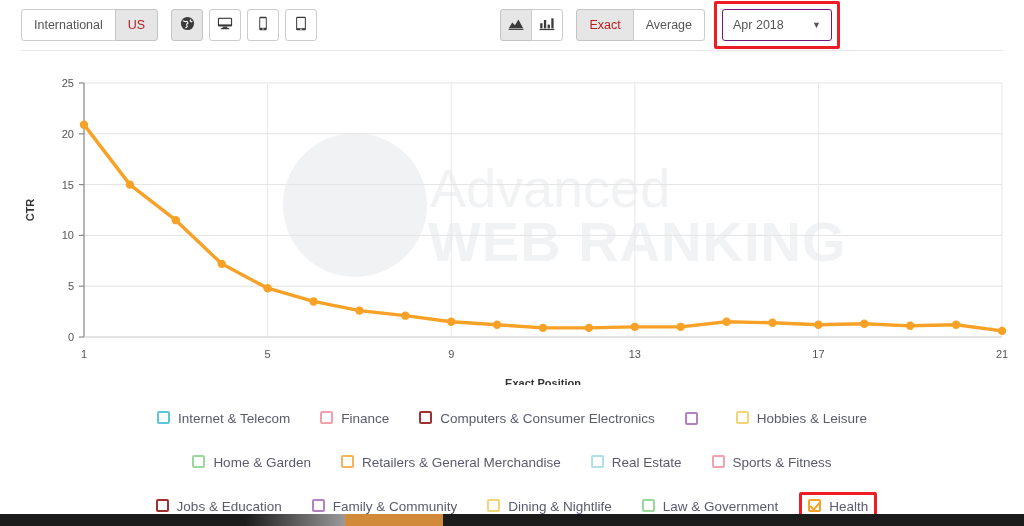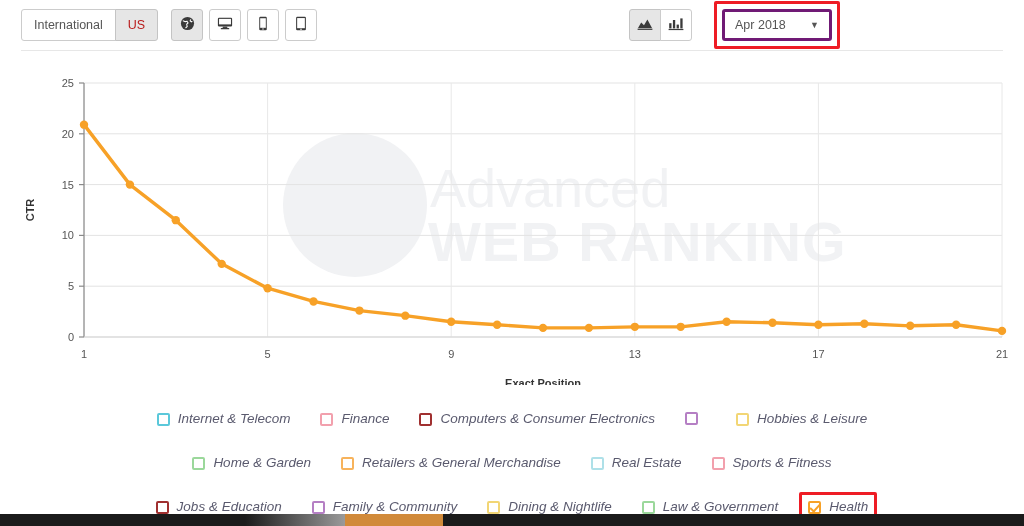--- a/index.html
+++ b/index.html
@@ -51,21 +51,21 @@
 
   .devbtns { display: flex; }
   .devbtns .btn { margin-left: 6px; border-radius: 3px; }
   .devbtns .btn:first-child { margin-left: 0; }
 
   
   .select-wrap { position: relative; }
   .select-box {
     box-sizing: border-box;
     height: 32px; width: 110px;
-    border: 3px solid #701a75;
+    border: 1px solid #701a75;
     border-radius: 3px;
     background: #ffffff;
     font-size: 12.5px; color: #555;
     display: flex; align-items: center;
     padding: 0 10px;
     cursor: pointer;
   }
   .select-box .sel-val { flex: 1; }
   .select-box .caret {
     font-size: 9px; color: #555; margin-left: 6px;
@@ -93,26 +93,25 @@
   
   .legend {
     position: absolute; left: 0; top: 396px;
     width: 1024px;
   }
   .legend-row {
     display: flex; justify-content: center; align-items: center;
     height: 44px;
   }
   .legend-item {
-    display: flex; align-items: flex-end;
+    display: flex; align-items: flex-start;
     margin: 0 11px;
     cursor: pointer;
     position: relative;
     padding: 3px 4px;
-    font-style: italic;
   }
   .legend-item .box {
     width: 13px; height: 13px;
     border: 2px solid #999;
     border-radius: 2px;
     background: #ffffff;
     box-sizing: border-box;
     margin-right: 8px;
     flex: none;
     position: relative;
@@ -228,20 +227,24 @@
               <rect x="8.6" y="7.6" width="2.3" height="3.8" fill="#3a3a3a"></rect>
               <rect x="12.3" y="1.4" width="2.3" height="10" fill="#3a3a3a"></rect>
               <rect x="0.6" y="11.9" width="14.8" height="1.2" fill="#3a3a3a"></rect>
             </svg>
           </span>
         </div>
       </div>
 
       <div class="gap-md"></div>
 
+      <div class="group">
+        <div class="btn active">Exact</div>
+        <div class="btn">Average</div>
+      </div>
 
       <div class="gap-md"></div>
       <div class="spacer4"></div>
 
       <div class="select-wrap">
         <div class="select-box">
           <span class="sel-val">Apr 2018</span>
           <span class="caret">▼</span>
         </div>
         <div class="redbox" id="redbox-date"></div>

